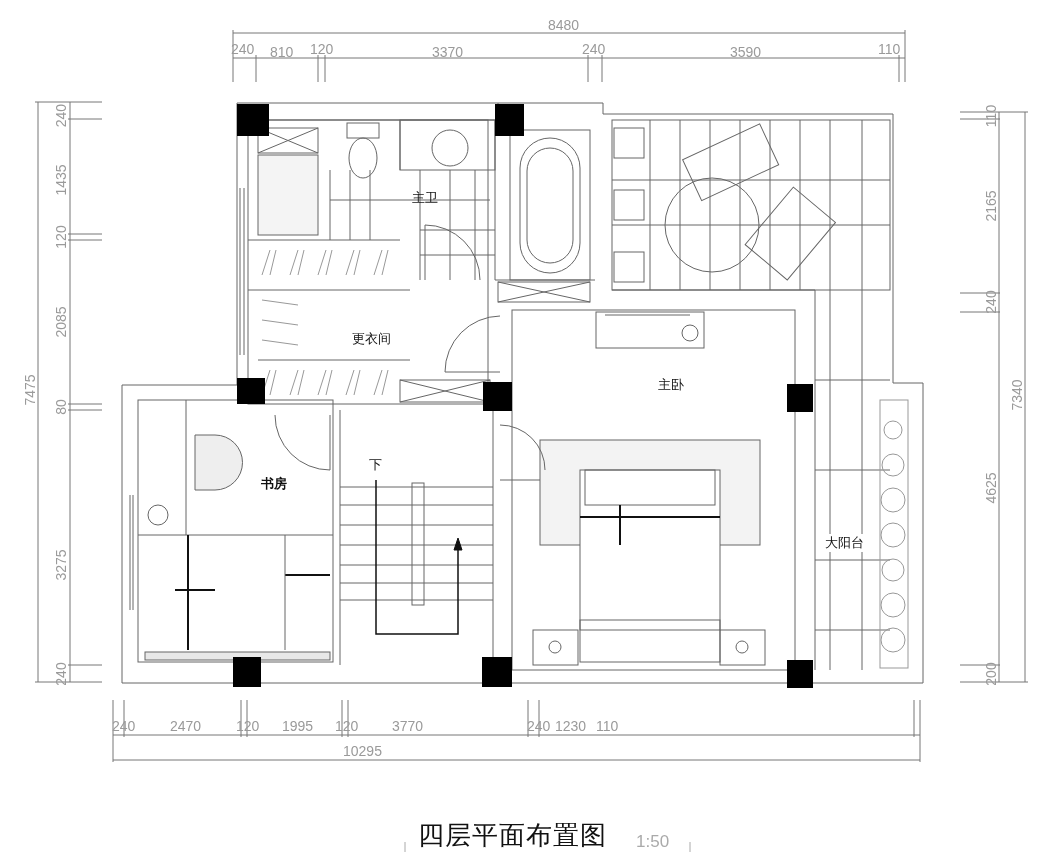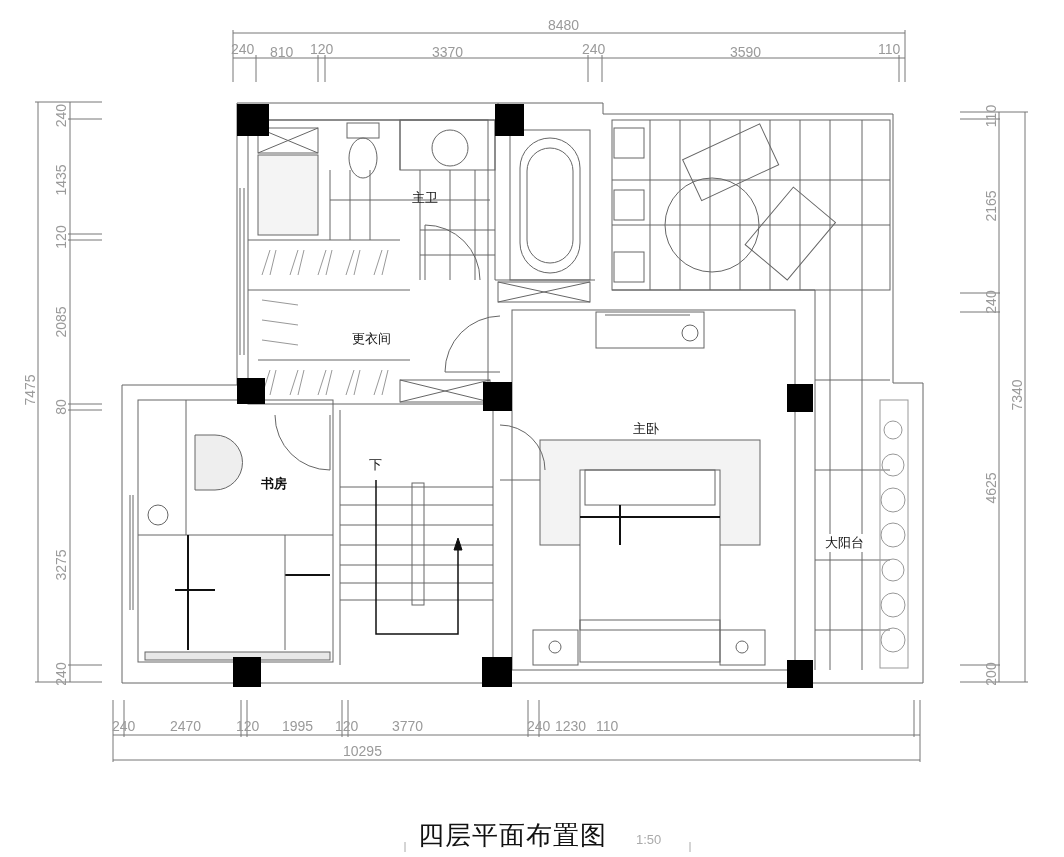--- a/index.html
+++ b/index.html
@@ -1,20 +1,20 @@
 <!DOCTYPE html>
 <html><head>
 <meta charset="utf-8">
 <style>
   html,body{margin:0;padding:0;background:#ffffff;}
   body{width:1064px;height:857px;position:relative;overflow:hidden;font-family:"DejaVu Sans",sans-serif;}
   svg{position:absolute;left:0;top:0;}
   .dim{font-family:"Liberation Sans",sans-serif;font-size:14px;fill:#9a9a9a;}
   .title{position:absolute;left:418px;top:818px;font-family:Liberation Sans, sans-serif;font-size:26px;color:#111;letter-spacing:1px;}
-  .scale{position:absolute;left:636px;top:832px;font-family:"Liberation Sans",sans-serif;font-size:13px;color:#aaa;}
+  .scale{position:absolute;left:636px;top:832px;font-family:"Liberation Sans",sans-serif;font-size:17px;color:#aaa;}
   .lbl{position:absolute;font-size:13px;color:#111;font-family:"DejaVu Sans",sans-serif;white-space:nowrap;text-align:right;}
 </style>
 </head>
 <body>
 
 <svg width="1064" height="857" viewBox="0 0 1064 857">
   <g stroke="#777" stroke-width="1" fill="none">
 
     <g>
       <line x1="233" y1="33" x2="905" y2="33"></line>
@@ -270,19 +270,19 @@
     <text transform="translate(1022,395) rotate(-90)" text-anchor="middle">7340</text>
   </g>
   <g stroke="#aaa">
     <line x1="405" y1="842" x2="405" y2="852"></line>
     <line x1="690" y1="842" x2="690" y2="852"></line>
   </g>
 </svg>
 
 <div class="lbl" style="left:412px;top:189px;">主卫</div>
 <div class="lbl" style="left:352px;top:317px;margin-top:13px;">更衣间</div>
-<div class="lbl" style="left:633px;top:376px;margin-top:44px;">主卧</div>
+<div class="lbl" style="left:658px;top:376px;">主卧</div>
 <div class="lbl" style="left:261px;top:475px;font-weight:bold;">书房</div>
 <div class="lbl" style="left:369px;top:456px;">下</div>
 <div class="lbl" style="left:825px;top:494px;background:#fff;margin-top:40px;">大阳台</div>
 
 <div class="title">四层平面布置图</div>
 <div class="scale">1:50</div>
 
 </body></html>

